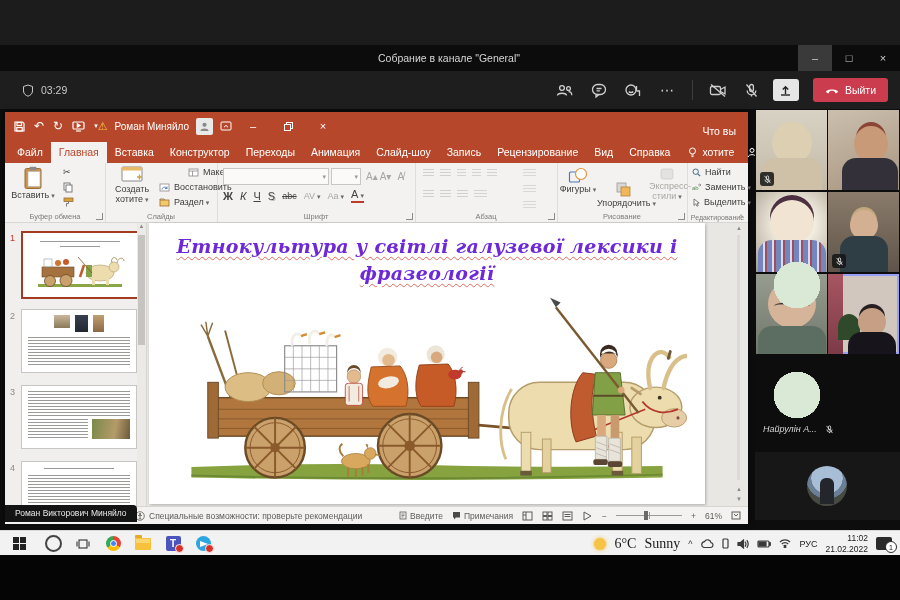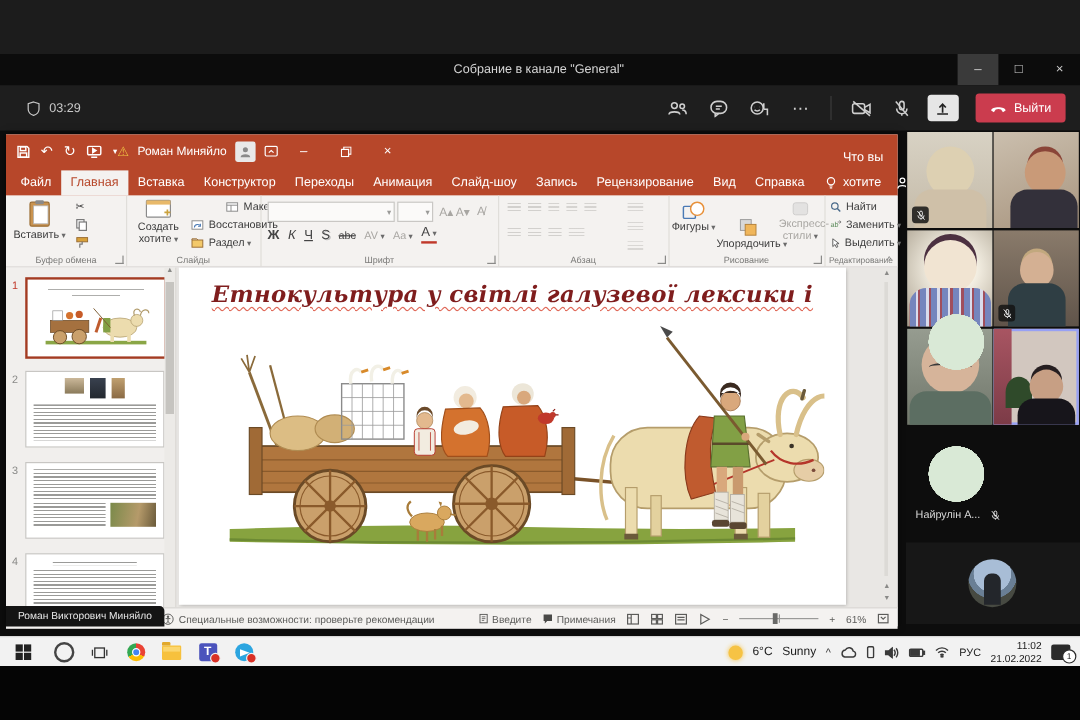--- a/index.html
+++ b/index.html
@@ -68,21 +68,21 @@
   .thumb{position:absolute;left:16px;width:114px;background:#fff;border:1px solid #c8c6c3;overflow:hidden;}
   .thumb.sel{border:2px solid #a33b22;}
   .tline{background:repeating-linear-gradient(#9a9a98 0 1px,transparent 1px 3px);}
   .tscroll{position:absolute;right:0;top:0;bottom:0;width:9px;background:#eceae7;}
   .tthumb{position:absolute;right:1px;top:12px;width:7px;height:110px;background:#c6c4c0;}
   .arrup{color:#8a8a88;font-size:6px;text-align:center;}
 
   .slidearea{position:relative;flex:1;}
   .canvas{position:absolute;left:2px;top:0;width:556px;height:281px;background:#fff;box-shadow:1px 1px 3px rgba(0,0,0,.25);}
   .slide-title{margin-top:10px;text-align:center;font-family:"DejaVu Serif",serif;font-style:italic;
-               font-weight:bold;font-size:19px;line-height:1.4;color:#7f1d1d;letter-spacing:.3px;}
+               font-weight:bold;font-size:19px;line-height:1.4;color:#6d28d9;letter-spacing:.3px;}
   .wavy{text-decoration:underline;text-decoration-style:wavy;text-decoration-color:#e06a5a;
         text-decoration-thickness:1px;text-underline-offset:3px;}
   .vscroll{position:absolute;right:3px;top:0;bottom:0;width:12px;font-size:6px;color:#8a8a88;text-align:center;}
   .vtrack{position:absolute;left:4px;top:12px;bottom:26px;width:3px;background:#dcdad6;}
 
   .statusbar{position:relative;height:17px;background:#f4f2f0;border-top:1px solid #d8d5d2;
              display:flex;align-items:center;font-size:8.5px;color:#5c5c5a;}
   .acc{display:flex;align-items:center;gap:4px;margin-left:130px;}
   .sb-right{margin-left:auto;display:flex;align-items:center;gap:9px;padding-right:7px;}
   .sbitem{display:flex;align-items:center;gap:3px;}
@@ -127,21 +127,21 @@
   .t6 .plant{position:absolute;left:10px;top:40px;width:22px;height:26px;background:#2f4a2a;border-radius:50% 50% 0 0;}
   .t6 .head{left:30px;top:34px;width:28px;height:28px;background:#c79f84;box-shadow:0 -5px 0 -1px #261e20;}
   .t6 .body{left:20px;top:58px;width:48px;height:24px;background:#17151b;}
   .vt-r1{top:1px;} .vt-r2{top:83px;} .vt-r3{top:165px;}
   .vt-c1{left:1px;} .vt-c2{left:73px;}
 
   .initcircle{position:absolute;left:19px;top:153px;width:46px;height:46px;border-radius:50%;
               background:#d9e9d6;color:#1f6b4c;font-size:19px;font-weight:bold;
               display:flex;align-items:center;justify-content:center;}
   .avrow{position:absolute;left:0;top:110px;width:145px;height:120px;}
-  .miclbl{position:absolute;left:8px;top:208px;display:flex;align-items:center;gap:8px;color:#d8d8d8;font-size:9px;}
+  .miclbl{position:absolute;left:8px;top:208px;display:flex;align-items:center;gap:8px;color:#d8d8d8;font-size:9px;font-style:italic;}
   .btile{position:absolute;left:0;top:343px;width:145px;height:68px;background:#171717;}
   .photoav{position:absolute;left:52px;top:14px;width:40px;height:40px;border-radius:50%;
            background:radial-gradient(circle at 50% 30%,#a8bdd6 0 45%,#6a7f95 46% 60%,#474a42 61%);}
   .photoav::after{content:"";position:absolute;left:13px;top:12px;width:14px;height:26px;
                   background:#23262b;border-radius:6px 6px 0 0;}
 
   
   .taskbar{left:0;top:530px;width:900px;height:25px;background:#f2f2f2;border-top:1px solid #d8d8d8;
            display:flex;align-items:center;color:#222;}
   .startbtn{width:38px;height:25px;display:flex;align-items:center;justify-content:center;}
@@ -160,21 +160,21 @@
   .folder::after{content:"";position:absolute;left:1px;top:1px;width:14px;height:4px;background:#fbd66e;}
   .teamsico{width:15px;height:15px;background:#4b53bc;border-radius:2px;color:#fff;font-size:10px;font-weight:bold;
             display:flex;align-items:center;justify-content:center;}
   .tgico{width:15px;height:15px;background:#2ca5e0;border-radius:50%;position:relative;}
   .tgico::after{content:"";position:absolute;left:4px;top:5px;width:0;height:0;
                 border-left:8px solid #fff;border-top:3px solid transparent;border-bottom:3px solid transparent;}
   .reddot{position:absolute;right:4px;bottom:3px;width:7px;height:7px;background:#d93025;border-radius:50%;border:1px solid #f2f2f2;}
   .tray{margin-left:auto;display:flex;align-items:center;gap:8px;padding-right:8px;}
   .sun{width:12px;height:12px;border-radius:50%;background:#f6c344;box-shadow:0 0 4px #f6c344;}
   .trayico svg{stroke:#3a3a3a;fill:none;stroke-width:1.2;}
-  .wtxt{font-size:10px;color:#1a1a1a;}
+  .wtxt{font-size:14px;color:#1a1a1a;font-family:Liberation Serif, serif;}
   .lang{font-size:9px;color:#1a1a1a;}
   .clock{font-size:8.5px;line-height:1.25;text-align:right;color:#1a1a1a;}
   .notif{position:relative;width:16px;height:13px;background:#2b2b2b;border-radius:2px;}
   .notif .badge{position:absolute;right:-5px;bottom:-3px;width:10px;height:10px;border-radius:50%;
                 background:#fff;border:1px solid #2b2b2b;font-size:7px;display:flex;align-items:center;justify-content:center;color:#111;}
   .botstrip{left:0;top:555px;width:900px;height:45px;background:#050505;}
   .chevup{font-size:9px;color:#333;}
 </style>
 </head>
 <body>
@@ -562,20 +562,21 @@
           <div class="tscroll">
             <div class="arrup">▲</div>
             <div class="tthumb"></div>
           </div>
         </div>
 
         <div class="slidearea">
           <div class="canvas">
             <div class="slide-title">
               <span class="wavy">Етнокультура у світлі галузевої лексики і</span><br>
+              <span class="wavy">фразеології</span>
             </div>
 
             <svg width="520" height="200" viewBox="0 0 540 208" style="margin:4px auto 0;">
 
               <path d="M25 184 Q150 179 270 182 T515 183 L515 195 Q270 200 25 195 Z" fill="#87a33f"></path>
               <path d="M25 193 Q270 199 515 192" fill="none" stroke="#6c8a33" stroke-width="2"></path>
 
               <line x1="318" y1="140" x2="432" y2="150" stroke="#7a5228" stroke-width="3"></line>
 
               <path d="M358 103 C343 128 345 160 352 176" fill="none" stroke="#d9c08a" stroke-width="3"></path>

